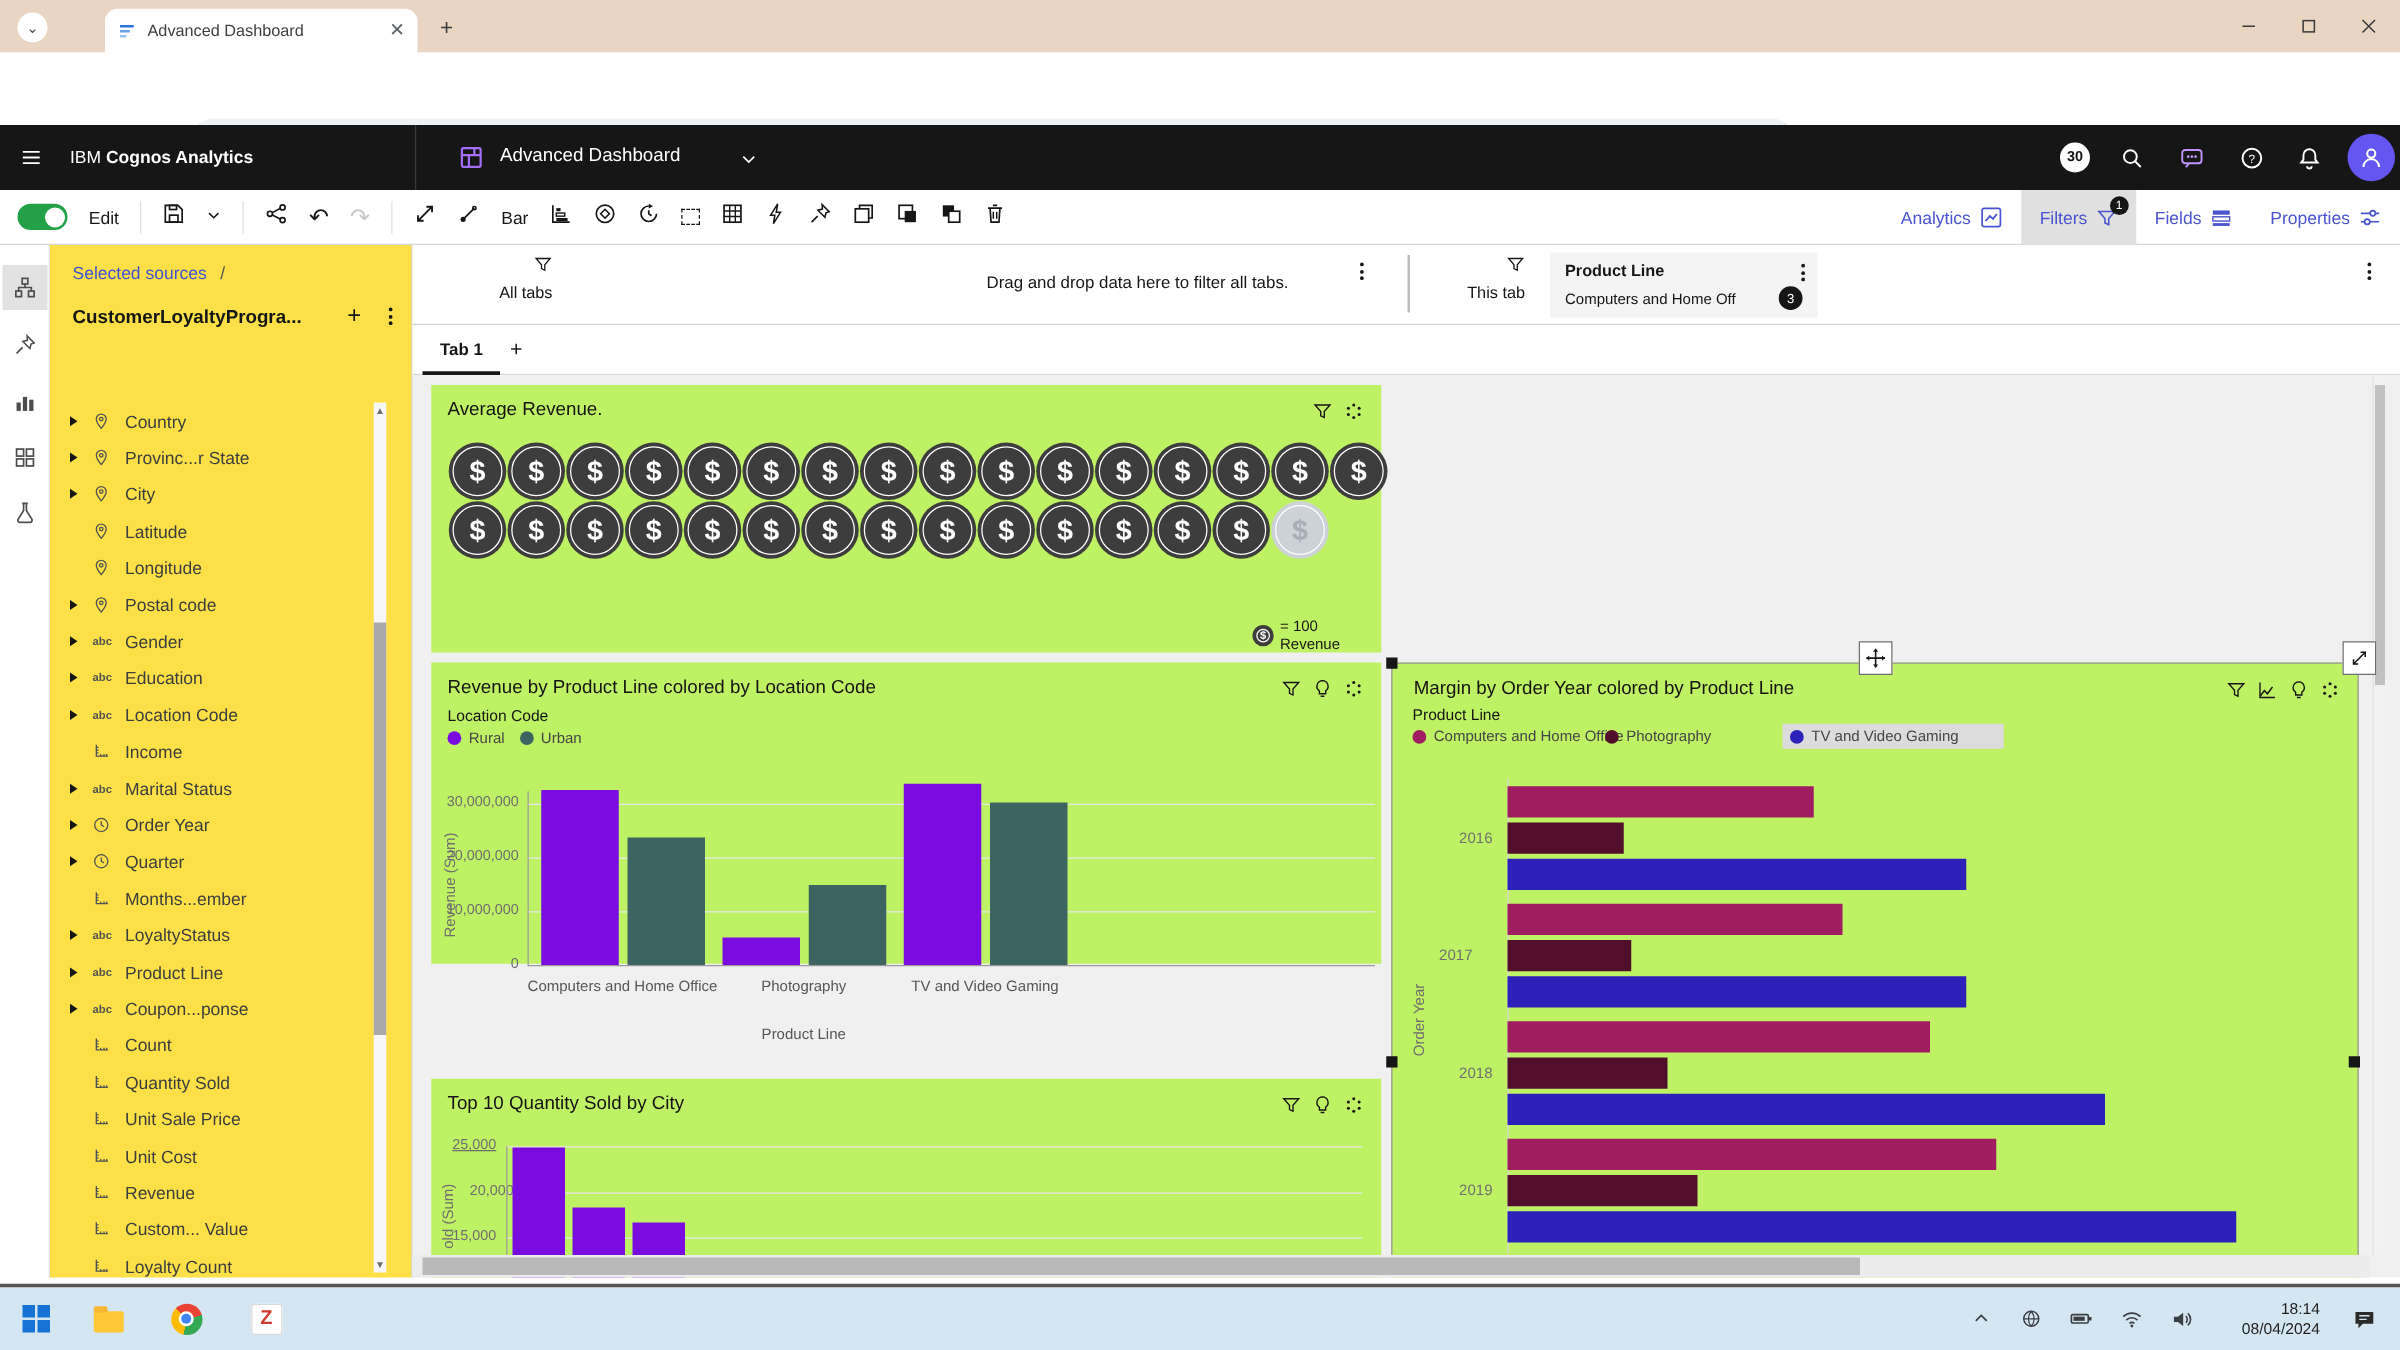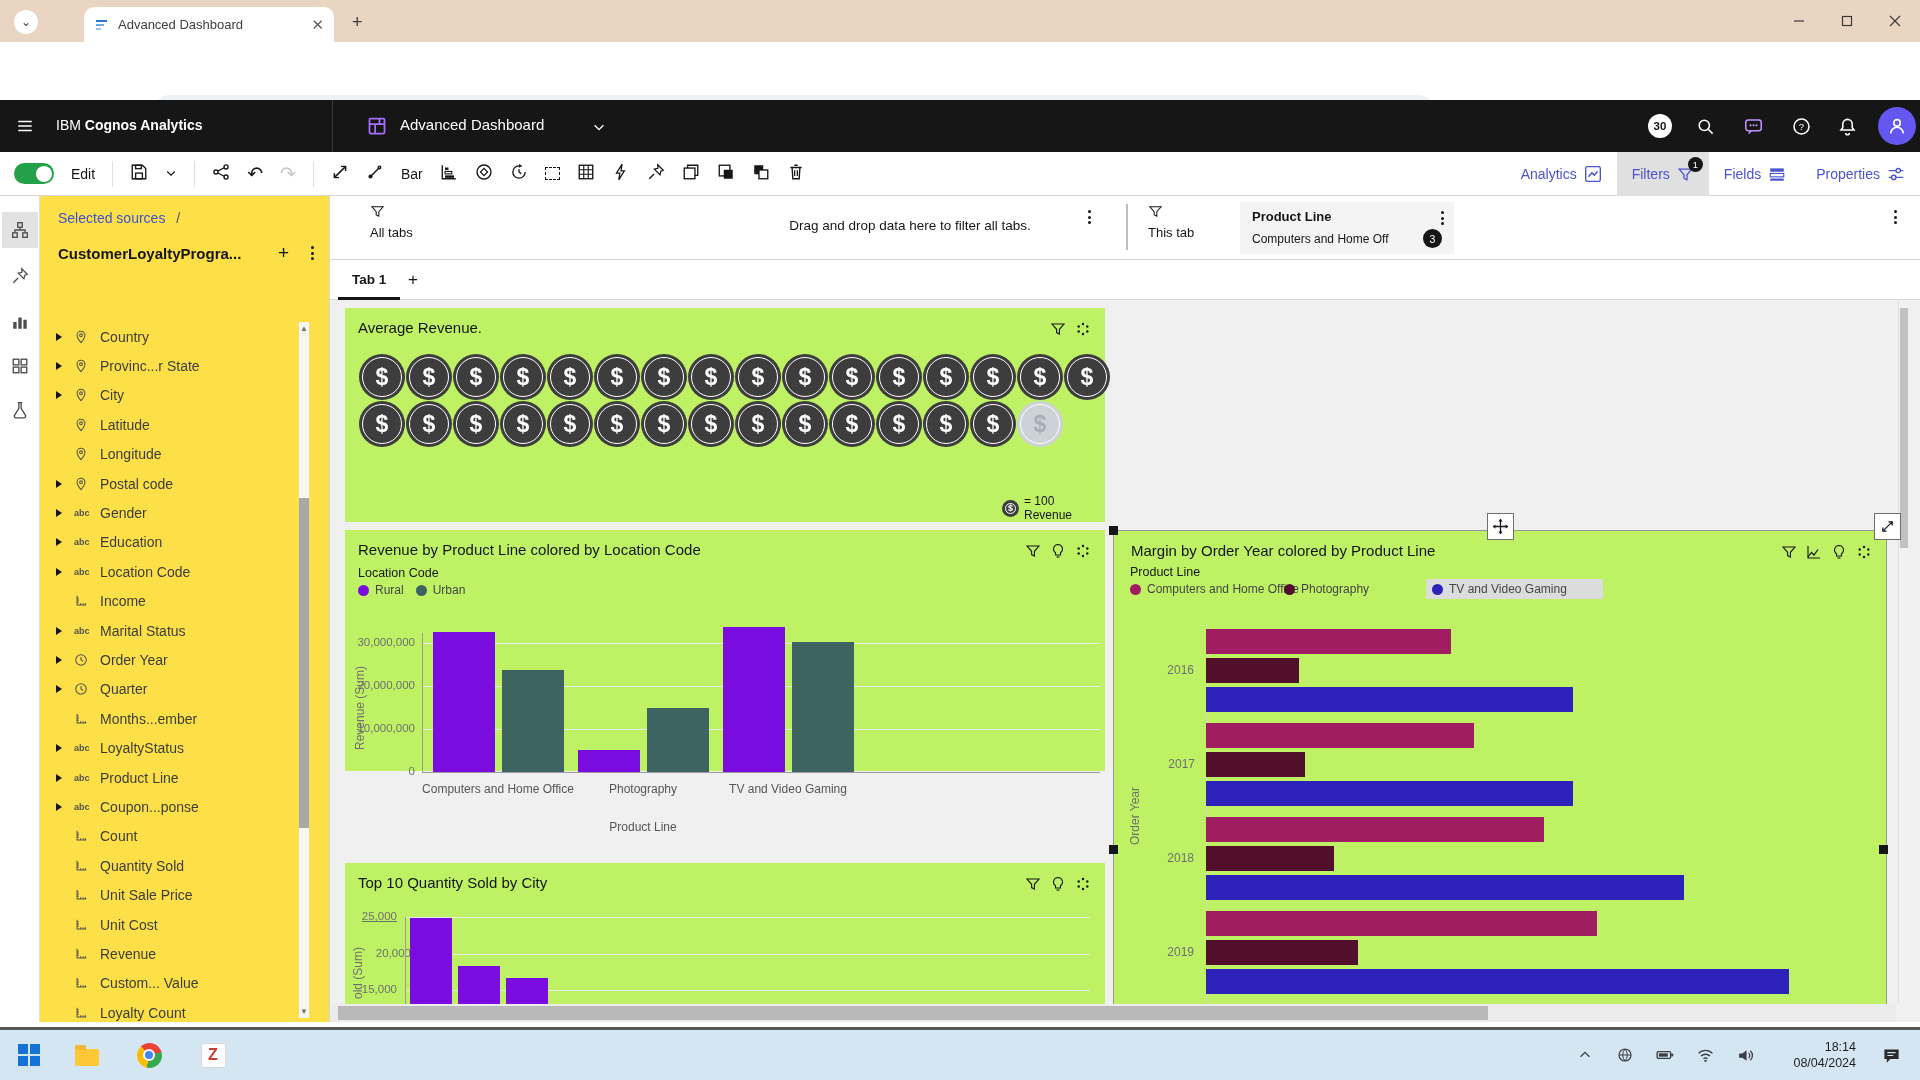--- a/index.html
+++ b/index.html
@@ -62,21 +62,21 @@
   .chev { width:0; height:0; border-left:6px solid #161616; border-top:4px solid transparent; border-bottom:4px solid transparent; }
   .ficon { width:26px; display:flex; align-items:center; }
   .flabel { font-size:14px; color:#3d3d3d; white-space:nowrap; }
   .sb-scroll { position:absolute; right:20px; top:126px; width:10px; height:696px; background:#f6f6f6; }
   .sb-thumb { position:absolute; left:0; top:176px; width:10px; height:330px; background:#a8a8a8; }
   .sb-arr { position:absolute; left:1px; width:8px; color:#6f6f6f; font-size:8px; }
   .panel-grip { position:absolute; left:333px; top:590px; width:5px; height:46px; border-radius:3px; background:#c2c2c2; }
 
   
   .filterbar { position:absolute; left:330px; top:196px; width:1590px; height:64px; background:#fff; border-bottom:1px solid #d4d4d4; }
-  .fb-sec { position:absolute; text-align:left; color:#161616; }
+  .fb-sec { position:absolute; text-align:right; color:#161616; }
   .fb-label { font-size:13px; margin-top:2px; }
   .fb-hint { position:absolute; left:280px; top:22px; width:600px; text-align:center; font-size:13.5px; color:#161616; }
   .fb-div { position:absolute; left:796px; top:8px; width:2px; height:46px; background:#bdbdbd; }
   .fcard { position:absolute; left:910px; top:6px; width:214px; height:52px; background:#f4f4f4; }
   .fcard-title { position:absolute; left:12px; top:7px; font-size:13px; font-weight:700; color:#161616; }
   .fcard-val { position:absolute; left:12px; top:30px; font-size:12px; color:#161616; }
   .fcount { position:absolute; right:12px; bottom:6px; width:19px; height:19px; border-radius:50%; background:#161616; color:#fff; font-size:10.5px; display:flex; align-items:center; justify-content:center; }
   .kebab { display:inline-flex; flex-direction:column; gap:2.5px; align-items:center; }
   .kebab i { width:3px; height:3px; border-radius:50%; background:#161616; }
 
@@ -960,21 +960,21 @@
       <div class="leg-item" style="position:absolute;left:312px;top:48px;background:#dcdcdc;padding:3px 36px 3px 6px">
           <span class="dot" style="background: rgb(44, 34, 186);"></span>
           <span>TV and Video Gaming</span>
         </div>
       <div id="margin-plot" style="position:absolute;inset:0;overflow:hidden">
           <div class="axisline" style="left: 92px; top: 92px; width: 1px; height: 380px; background: rgb(216, 216, 216);"></div>
           <div class="yearlab" style="left: 38px; top: 132px; width: 42px;">2016</div>
           <div class="bar" style="left: 92px; top: 98px; width: 244.86px; height: 25px; background: rgb(159, 29, 96);"></div>
           <div class="bar" style="left: 92px; top: 127px; width: 93.28px; height: 25px; background: rgb(81, 15, 44);"></div>
           <div class="bar" style="left: 92px; top: 156px; width: 367.29px; height: 25px; background: rgb(44, 34, 186);"></div>
-          <div class="yearlab" style="left: 39px; top: 226px; width: 42px;">2017</div>
+          <div class="yearlab" style="left: 22px; top: 226px; width: 42px;">2017</div>
           <div class="bar" style="left: 92px; top: 192px; width: 268.18px; height: 25px; background: rgb(159, 29, 96);"></div>
           <div class="bar" style="left: 92px; top: 221px; width: 99.11px; height: 25px; background: rgb(81, 15, 44);"></div>
           <div class="bar" style="left: 92px; top: 250px; width: 367.29px; height: 25px; background: rgb(44, 34, 186);"></div>
           <div class="yearlab" style="left: 38px; top: 320px; width: 42px;">2018</div>
           <div class="bar" style="left: 92px; top: 286px; width: 338.14px; height: 25px; background: rgb(159, 29, 96);"></div>
           <div class="bar" style="left: 92px; top: 315px; width: 128.26px; height: 25px; background: rgb(81, 15, 44);"></div>
           <div class="bar" style="left: 92px; top: 344px; width: 478.06px; height: 25px; background: rgb(44, 34, 186);"></div>
           <div class="yearlab" style="left: 38px; top: 414px; width: 42px;">2019</div>
           <div class="bar" style="left: 92px; top: 380px; width: 390.61px; height: 25px; background: rgb(159, 29, 96);"></div>
           <div class="bar" style="left: 92px; top: 409px; width: 151.58px; height: 25px; background: rgb(81, 15, 44);"></div>

